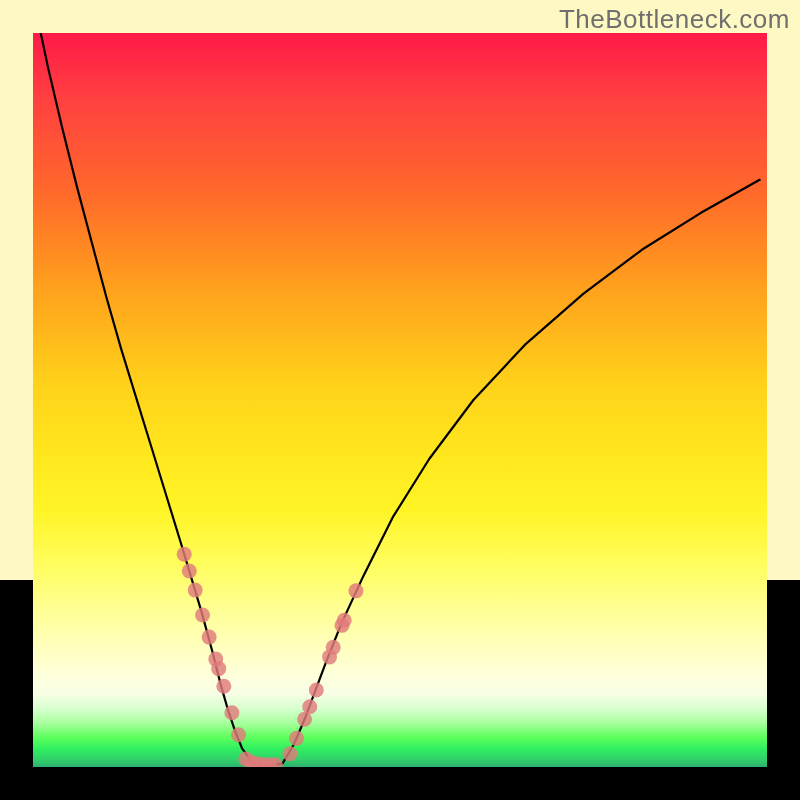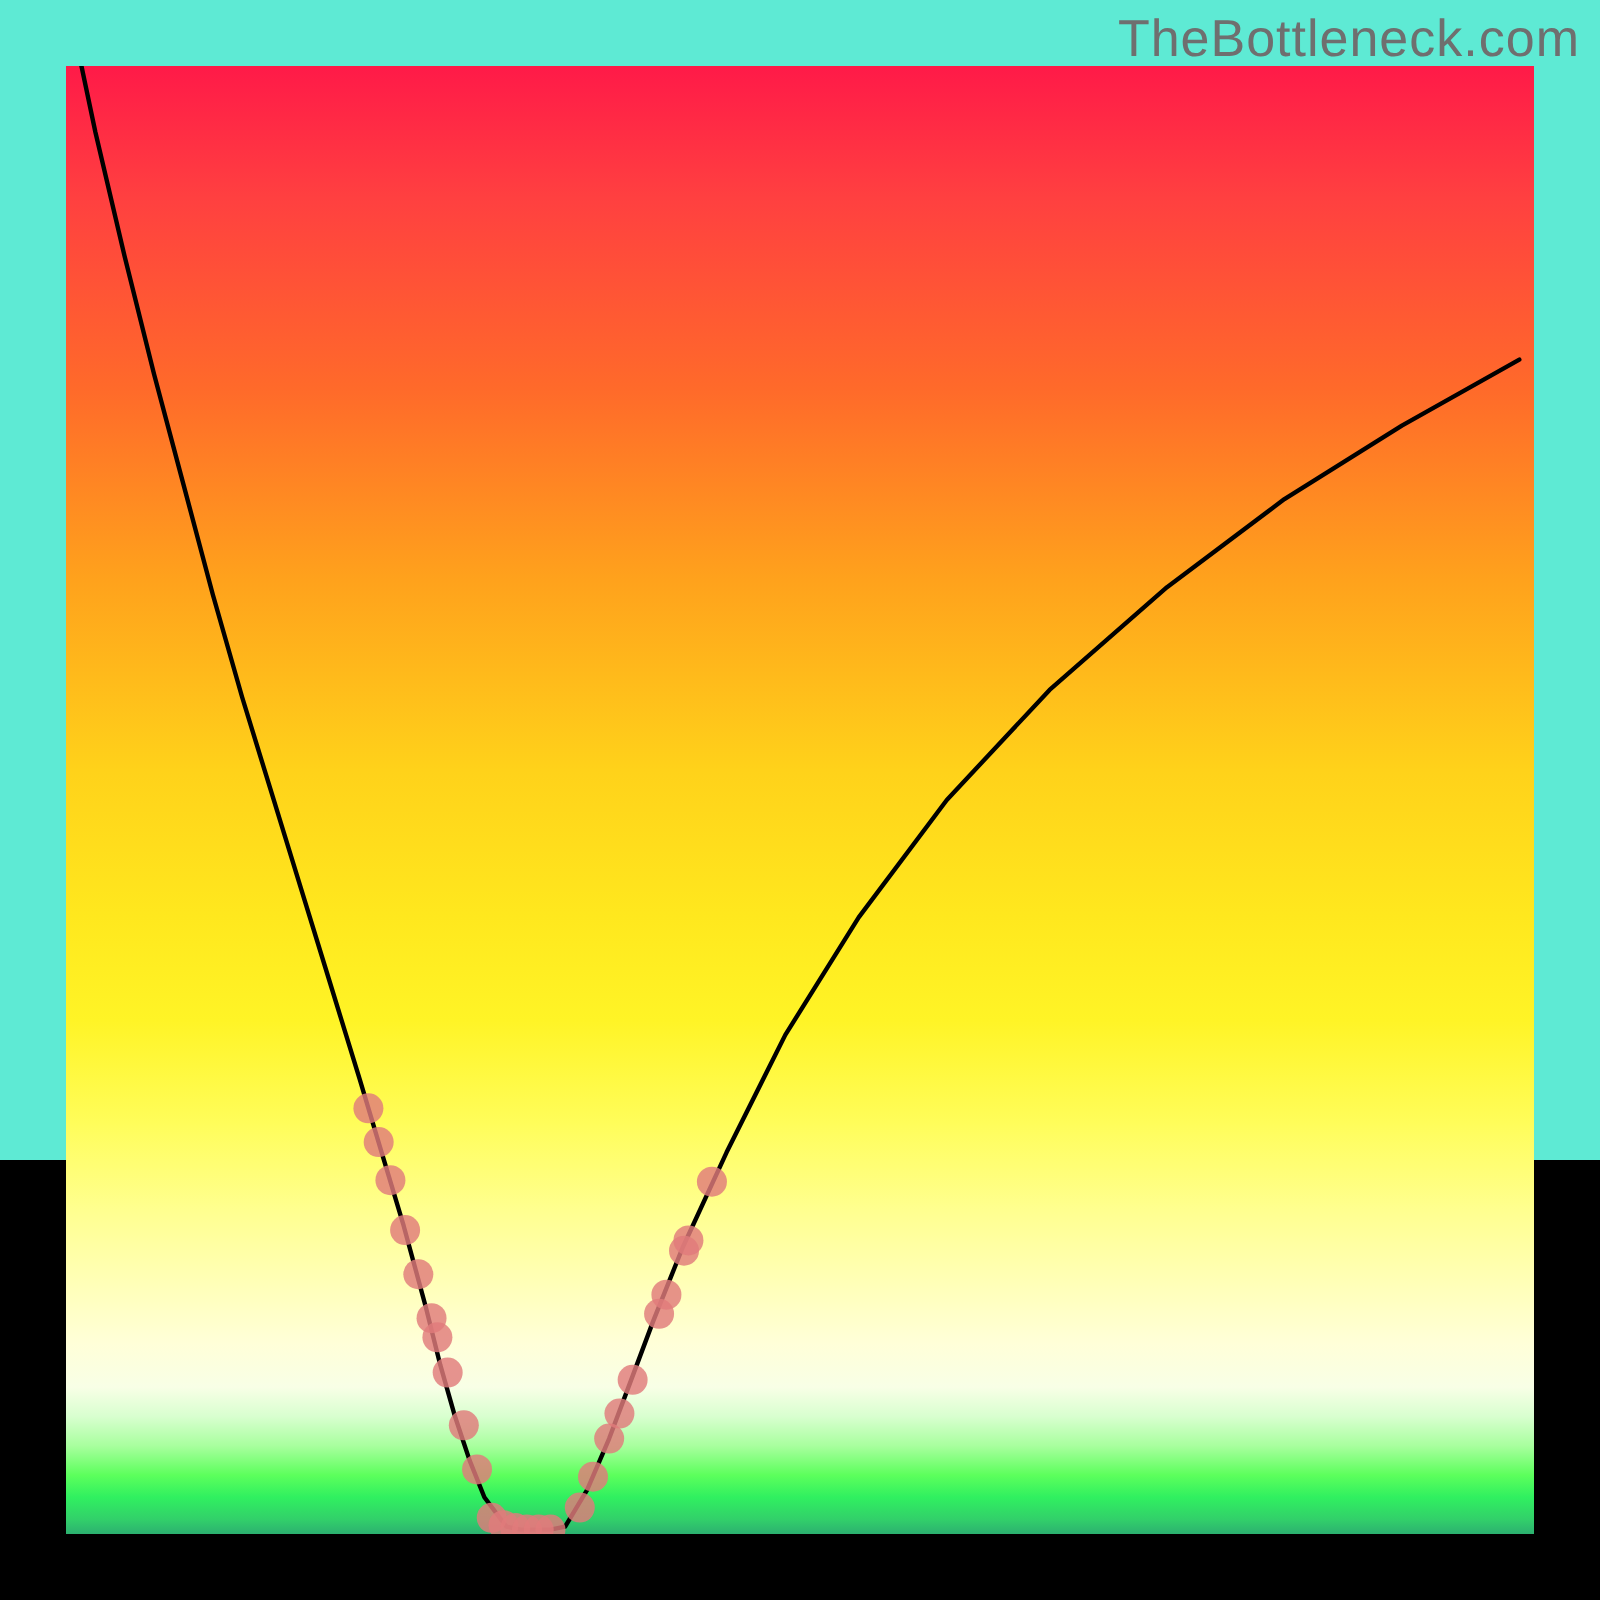--- a/index.html
+++ b/index.html
@@ -8,21 +8,21 @@
     width: 800px;
     height: 800px;
     background: #000;
     overflow: hidden;
     font-family: Arial, Helvetica, sans-serif;
   }
   .frame {
     position: relative;
     width: 800px;
     height: 580px;
-    background: #5eead4;
+    background: #fef9c3;
   }
   .watermark {
     position: absolute;
     top: 4px;
     right: 10px;
     color: #6f6f6f;
     font-size: 26px;
     font-weight: 500;
     letter-spacing: 0.5px;
     z-index: 10;

